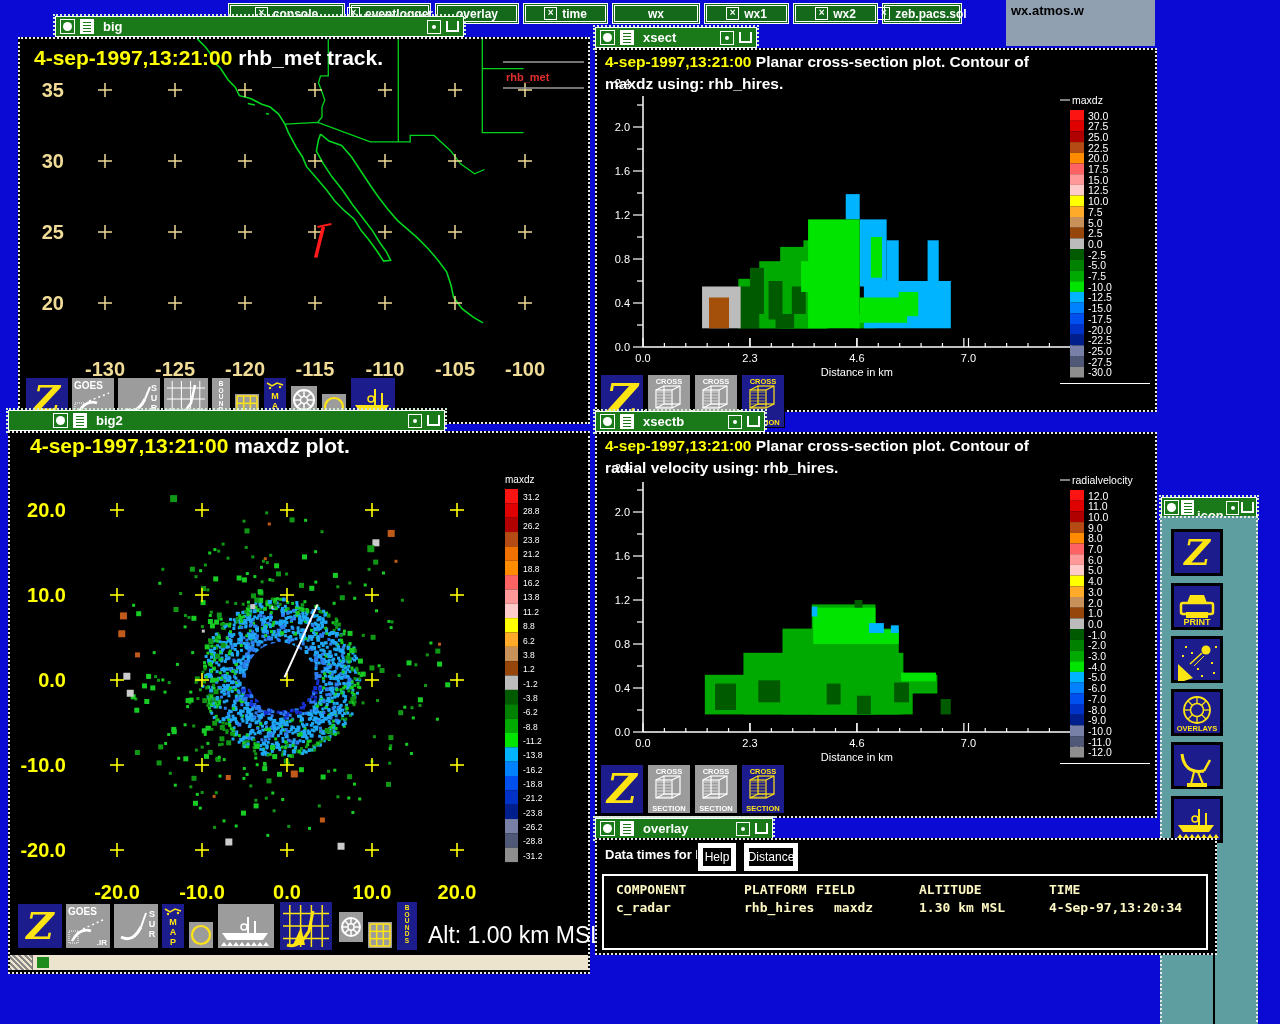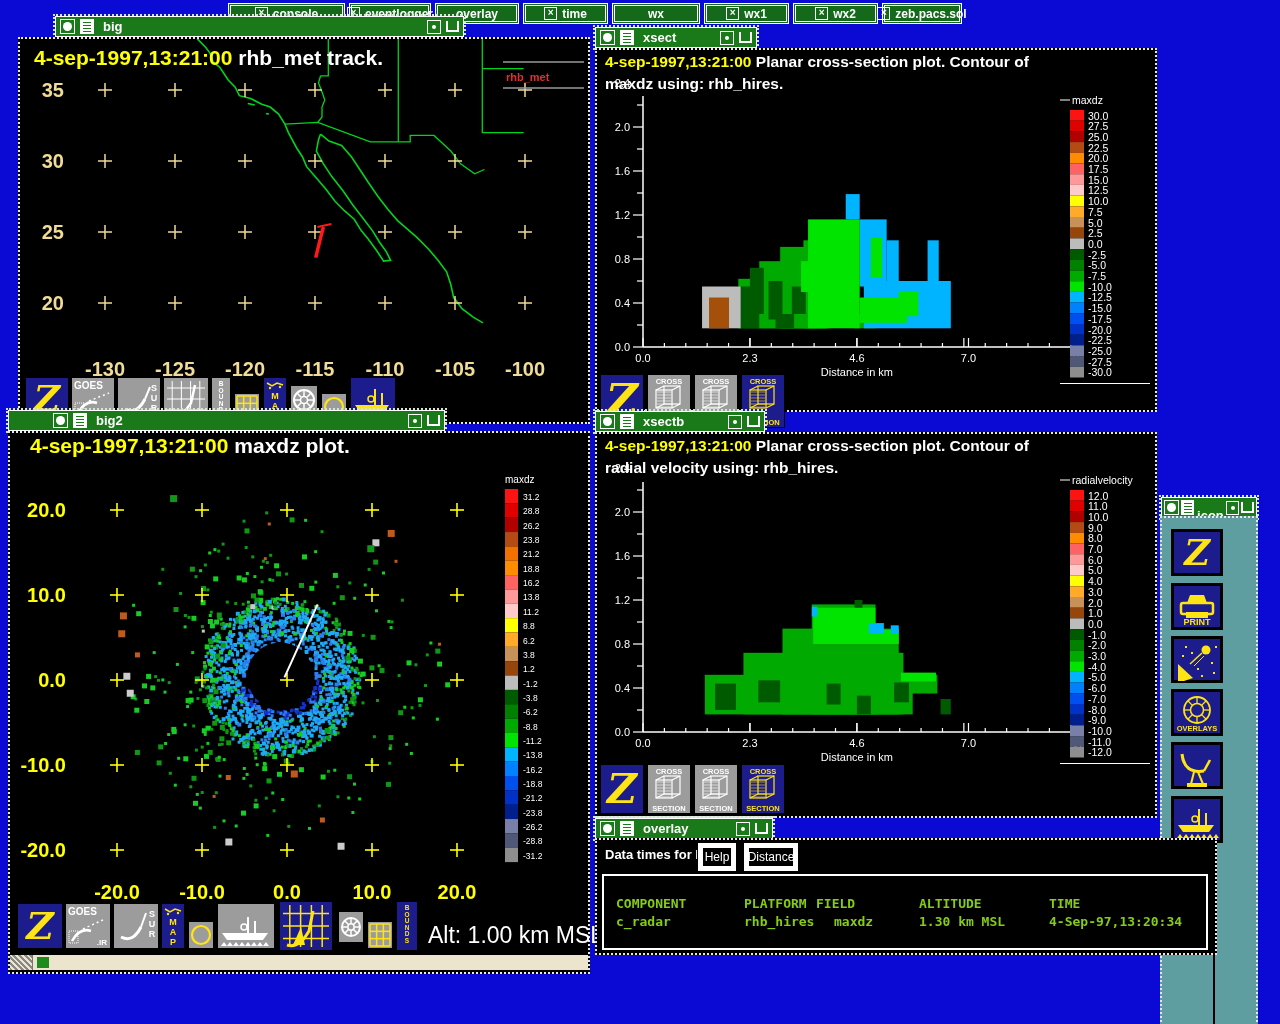--- a/index.html
+++ b/index.html
@@ -34,22 +34,22 @@
   .tbtn-corner{width:13px;height:11px;border:2px solid #fff;border-top:none;}
   .win-body{position:absolute;background:#000;border:2px dotted #e8e8e8;box-sizing:content-box;}
   
   .tool-icon{position:absolute;box-sizing:border-box;cursor:pointer;}
   
   .ovl-caption{position:absolute;color:#fff;font-weight:bold;font-size:13px;}
   .ovl-btn{position:absolute;background:#000;border:2px solid #fff;outline:1px solid #000;
            box-shadow:0 0 0 3px #fff inset;color:#fff;font-size:12px;display:flex;
            align-items:center;justify-content:center;cursor:pointer;box-sizing:border-box;}
   .ovl-frame{position:absolute;border:2px solid #fff;}
-  .ovl-text{position:absolute;color:#84cc16;font-family:"DejaVu Sans Mono",monospace;
-            font-weight:bold;font-size:13px;white-space:pre;margin-top:14px;}
+  .ovl-text{position:absolute;color:#fef9c3;font-family:"DejaVu Sans Mono",monospace;
+            font-weight:bold;font-size:13px;white-space:pre;}
   
   .scrollstrip{position:absolute;background:#ece4cc;}
   .scroll-hatch{position:absolute;left:0;top:0;width:22px;height:100%;
       background:repeating-linear-gradient(45deg,#888 0 2px,#ece4cc 2px 4px);
       border-right:1px solid #777;cursor:pointer;}
   .scroll-thumb{position:absolute;left:27px;top:2px;width:12px;height:11px;background:#1d8c1d;cursor:grab;}
   .alt-label{position:absolute;color:#fff;font-size:23px;font-weight:normal;white-space:nowrap;}
   
   .teal-body{position:absolute;background:#5f9ea0;border:2px dotted #e8e8e8;box-sizing:content-box;}
   .icon-btn{position:absolute;width:52px;height:47px;background:#1c1c8c;border:2px solid #000;
@@ -86,20 +86,21 @@
       <div class="task-btn" style="left: 793px; width: 85px;">
         <span class="chk">×</span>
         <span>wx2</span>
       </div>
       <div class="task-btn" style="left: 882px; width: 80px;">
         <span class="chk">×</span>
         <span>zeb.pacs.sol</span>
       </div>
     </div>
 
+  <div id="host-box" class="abs">wx.atmos.w</div>
 
   <div class="tbar" id="tbar-big" style="left:55px;top:16px;width:409px;">
     <span class="tbtn tbtn-circle"></span>
     <span class="tbtn tbtn-doc"></span>
     <span class="tbar-label">big</span>
     <span class="tbtn tbtn-dot"></span>
     <span class="tbtn tbtn-corner"></span>
   </div>
   <div class="win-body" id="body-big" style="left:18px;top:37px;width:568px;height:383px;">
     <svg id="svg-big" width="568" height="383">

